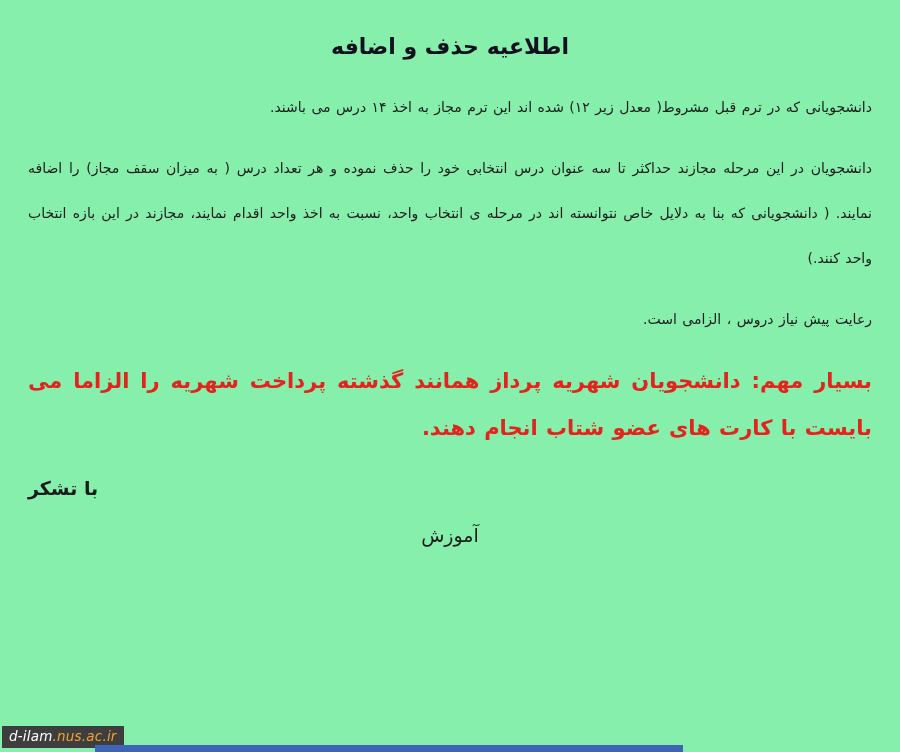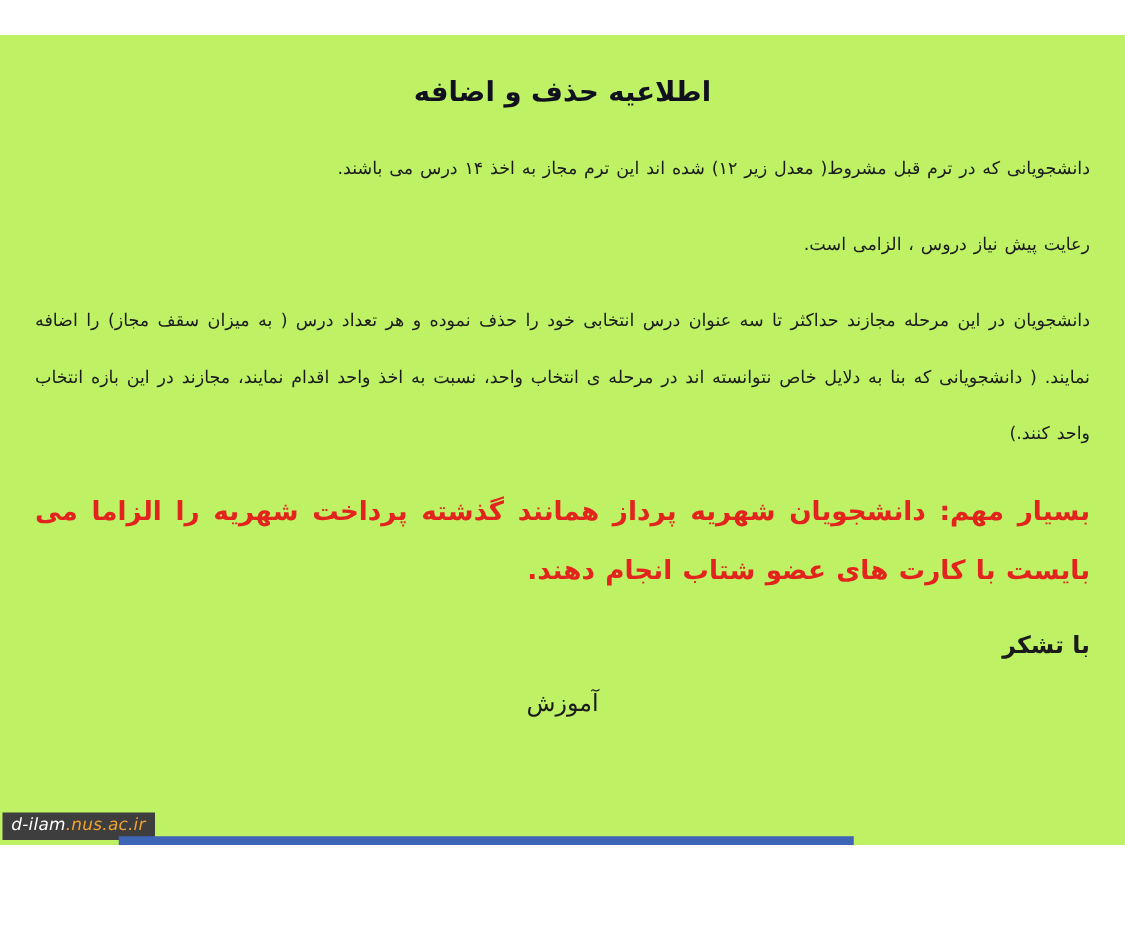--- a/index.html
+++ b/index.html
@@ -7,23 +7,22 @@
     padding: 0;
     width: 900px;
     height: 752px;
     background: #ffffff;
     overflow: hidden;
     font-family: "DejaVu Sans", sans-serif;
   }
   .page {
     position: relative;
     width: 900px;
-    height: 648px;
-    background: #bef264;
-    margin-top: 28px;
+    height: 752px;
+    background: #86efac;
   }
   .content {
     direction: rtl;
     unicode-bidi: embed;
     padding: 26px 28px 0 28px;
     color: #1b1b1b;
   }
   .doc-title {
     text-align: center;
     font-size: 22px;
@@ -45,21 +44,21 @@
   p.important {
     color: #e3231d;
     font-weight: bold;
     font-size: 21px;
     line-height: 47px;
     margin: 4px 0 14px 0;
   }
   p.closing-thanks {
     font-size: 19px;
     font-weight: bold;
-    text-align: right;
+    text-align: left;
     margin: 6px 0 0 0;
     line-height: 45px;
   }
   p.closing-signature {
     font-size: 19px;
     text-align: center;
     margin: 2px 0 0 0;
     line-height: 45px;
   }
   .watermark {
@@ -90,23 +89,23 @@
 <body>
 
 <div class="page">
 
   <div class="content">
 
     <h1 class="doc-title">اطلاعیه حذف و اضافه</h1>
 
     <p class="body-par single-line">دانشجویانی که در ترم قبل مشروط( معدل زیر ۱۲) شده اند این ترم مجاز به اخذ ۱۴ درس می باشند.</p>
 
+    <p class="body-par">دانشجویان در این مرحله مجازند حداکثر تا سه عنوان درس انتخابی خود را حذف نموده و هر تعداد درس ( به میزان سقف مجاز) را اضافه نمایند. ( دانشجویانی که بنا به دلایل خاص نتوانسته اند در مرحله ی انتخاب واحد، نسبت به اخذ واحد اقدام نمایند، مجازند در این بازه انتخاب واحد کنند.)</p>
+
     <p class="body-par single-line">رعایت پیش نیاز دروس ، الزامی است.</p>
-
-    <p class="body-par">دانشجویان در این مرحله مجازند حداکثر تا سه عنوان درس انتخابی خود را حذف نموده و هر تعداد درس ( به میزان سقف مجاز) را اضافه نمایند. ( دانشجویانی که بنا به دلایل خاص نتوانسته اند در مرحله ی انتخاب واحد، نسبت به اخذ واحد اقدام نمایند، مجازند در این بازه انتخاب واحد کنند.)</p>
 
 
     <p class="body-par important">بسیار مهم: دانشجویان شهریه پرداز همانند گذشته پرداخت شهریه را الزاما می بایست با کارت های عضو شتاب انجام دهند.</p>
 
     <p class="closing-thanks">با تشکر</p>
 
     <p class="closing-signature">آموزش</p>
 
   </div>
 

